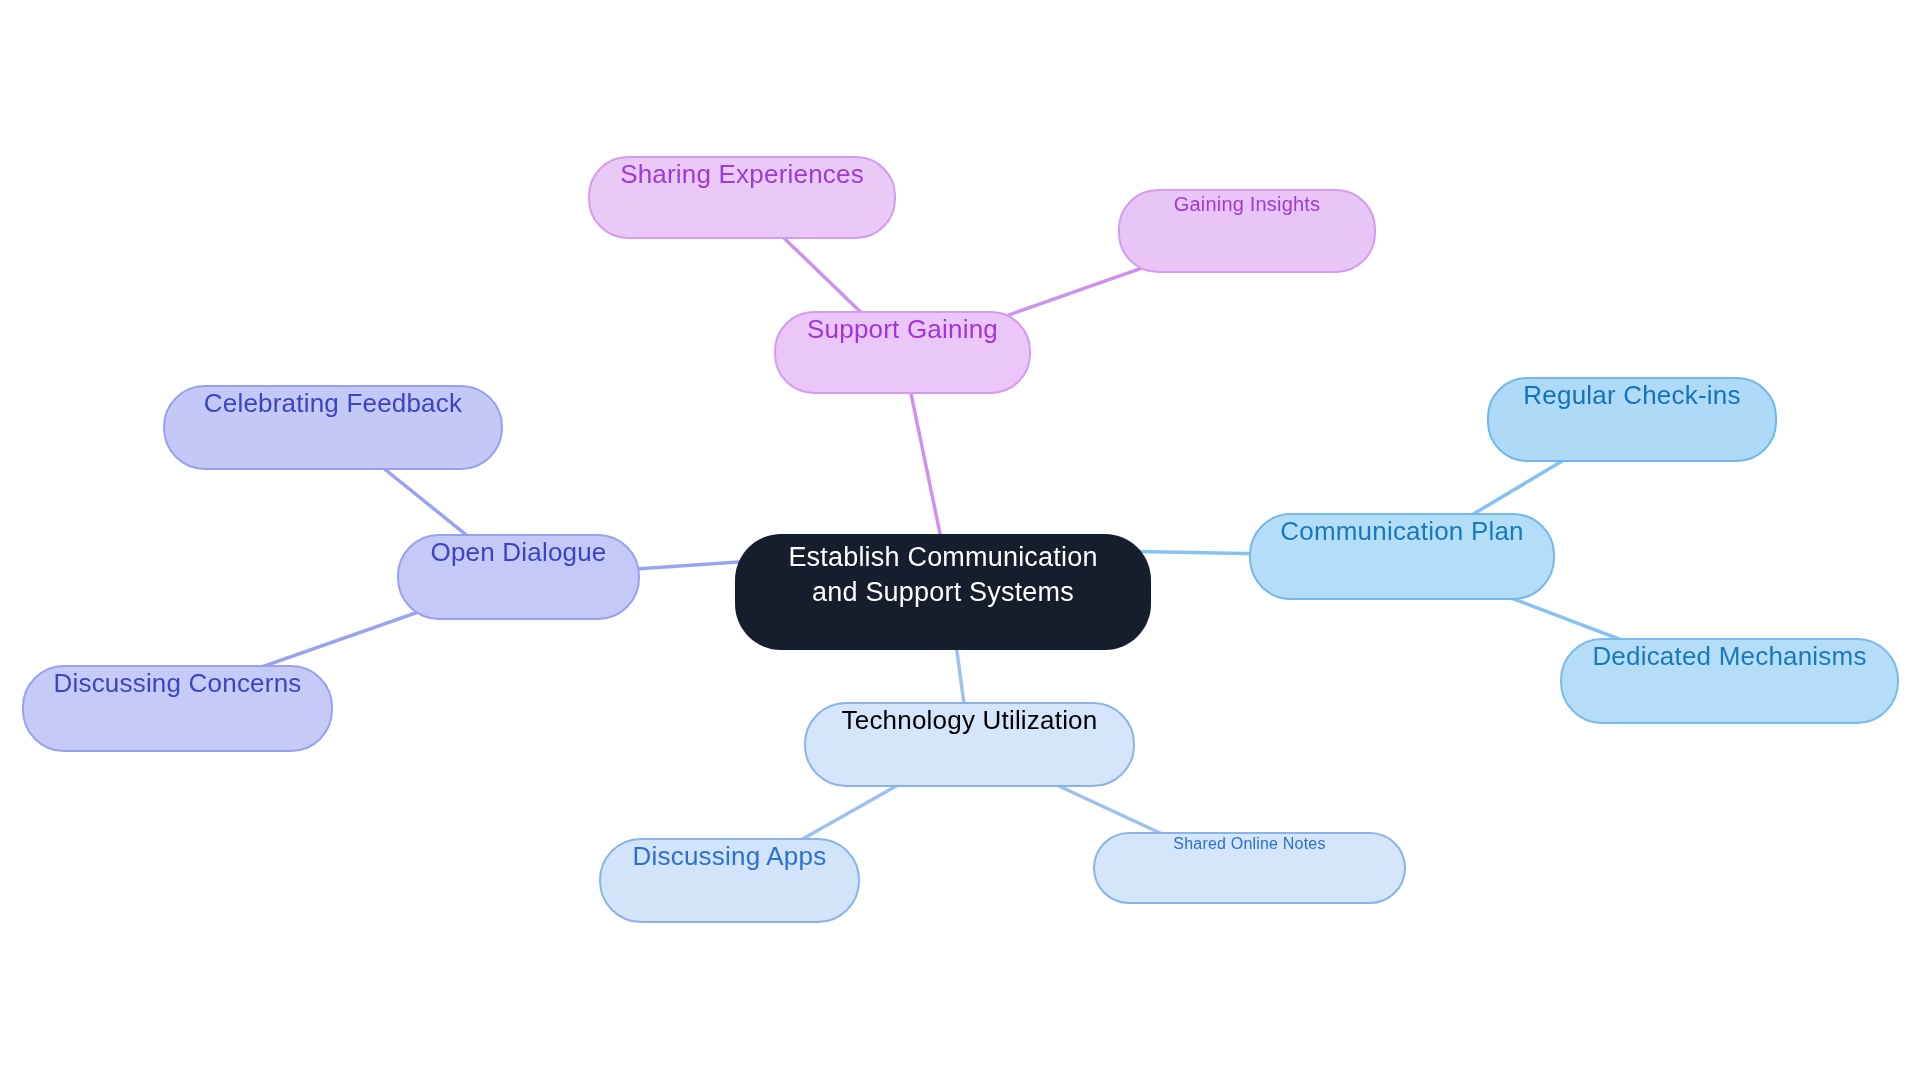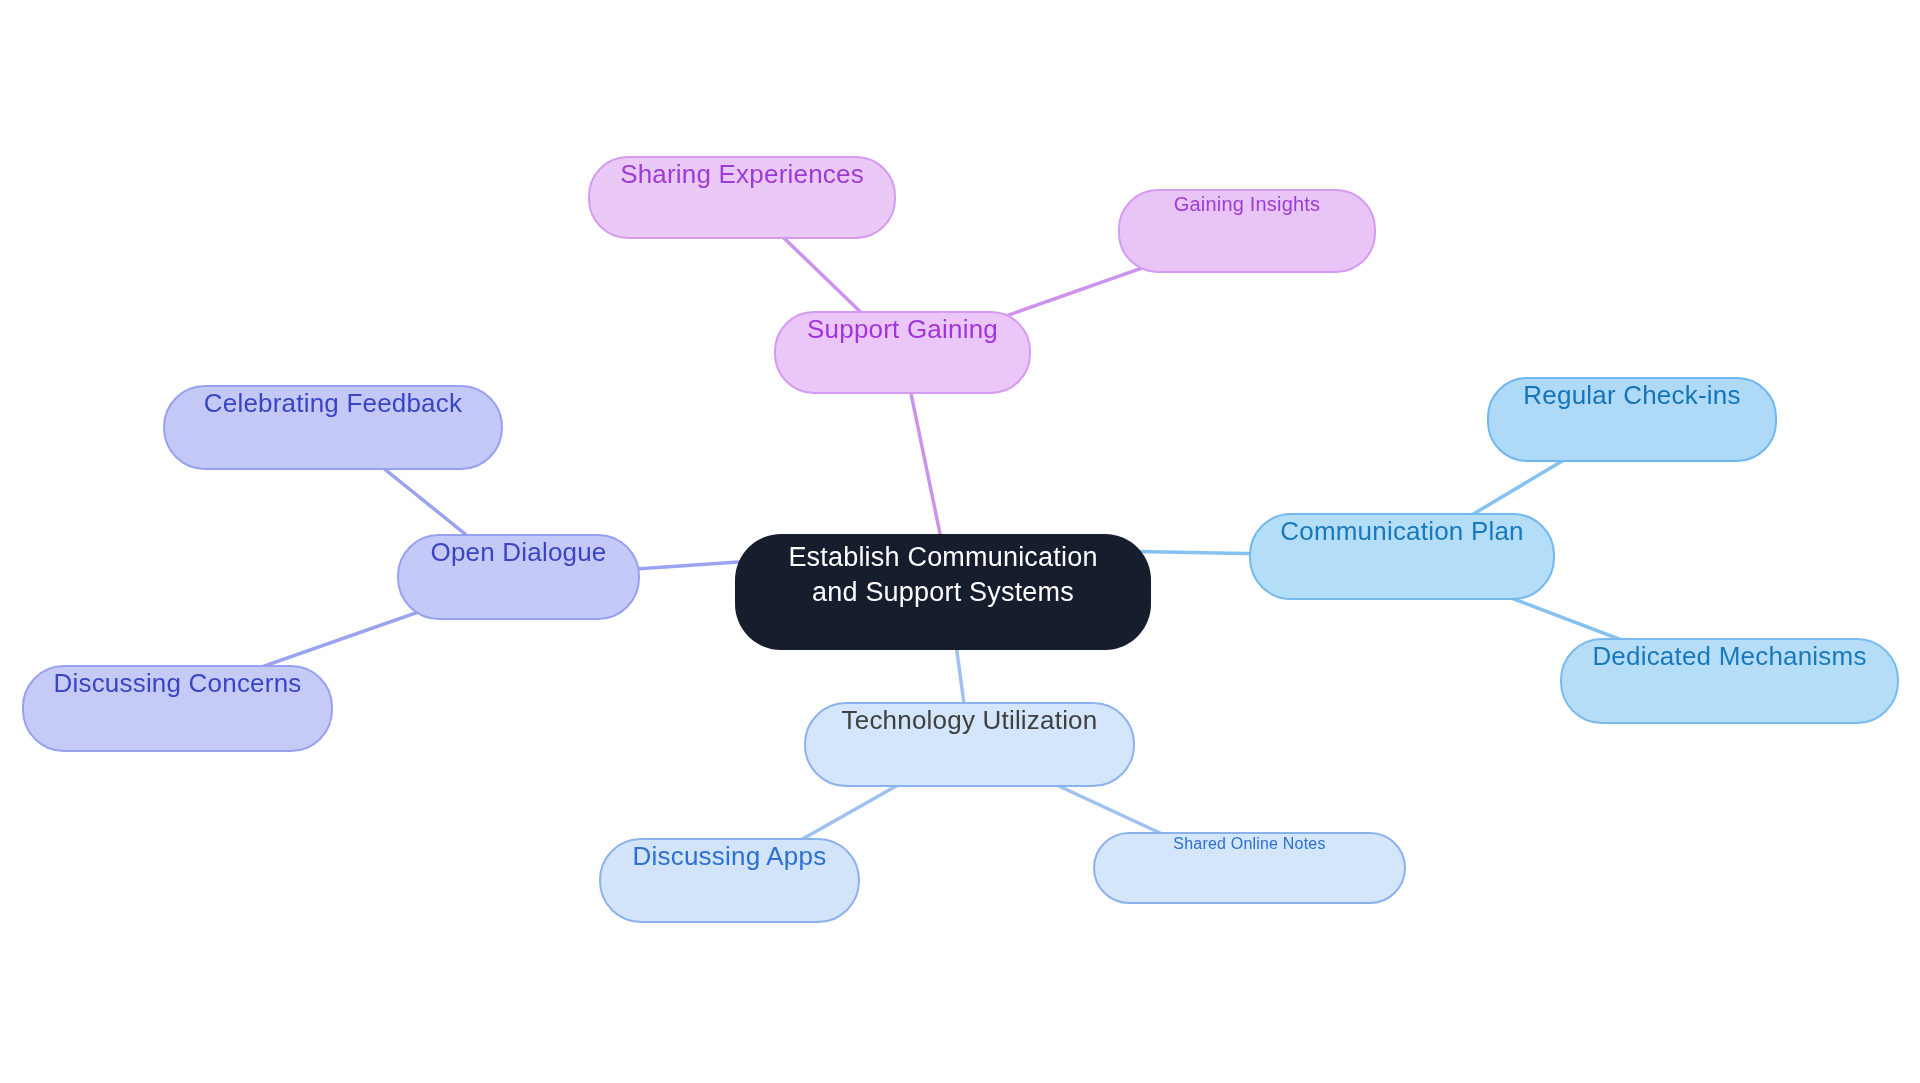--- a/index.html
+++ b/index.html
@@ -95,21 +95,21 @@
       </div>
       <div class="node" style="left: 397px; top: 534px; width: 243px; height: 86px; background: rgb(197, 201, 247); border-color: rgb(152, 161, 240); color: rgb(58, 69, 196); border-radius: 42px; font-size: 26px;">
         <span>Open Dialogue</span>
       </div>
       <div class="node" style="left: 163px; top: 385px; width: 340px; height: 85px; background: rgb(196, 200, 246); border-color: rgb(152, 161, 240); color: rgb(58, 69, 196); border-radius: 42px; font-size: 26px;">
         <span>Celebrating Feedback</span>
       </div>
       <div class="node" style="left: 22px; top: 653px; width: 311px; height: 87px; background: rgb(198, 202, 247); border-color: rgb(152, 161, 240); color: rgb(58, 69, 196); border-radius: 42px; font-size: 26px; margin-top: 12px;">
         <span>Discussing Concerns</span>
       </div>
-      <div class="node" style="left: 804px; top: 702px; width: 331px; height: 85px; background: rgb(211, 230, 251); border-color: rgb(138, 179, 236); color: #404040; border-radius: 42px; font-size: 26px;">
+      <div class="node" style="left: 804px; top: 702px; width: 331px; height: 85px; background: rgb(211, 230, 251); border-color: rgb(138, 179, 236); color: #000000; border-radius: 42px; font-size: 26px;">
         <span>Technology Utilization</span>
       </div>
       <div class="node" style="left: 599px; top: 838px; width: 261px; height: 85px; background: rgb(209, 228, 250); border-color: rgb(138, 179, 236); color: rgb(45, 111, 211); border-radius: 42px; font-size: 26px;">
         <span>Discussing Apps</span>
       </div>
       <div class="node" style="left: 1093px; top: 832px; width: 313px; height: 72px; background: rgb(211, 230, 250); border-color: rgb(138, 179, 236); color: rgb(45, 111, 211); border-radius: 42px; font-size: 16px;">
         <span>Shared Online Notes</span>
       </div>
     </div>
 </div>

